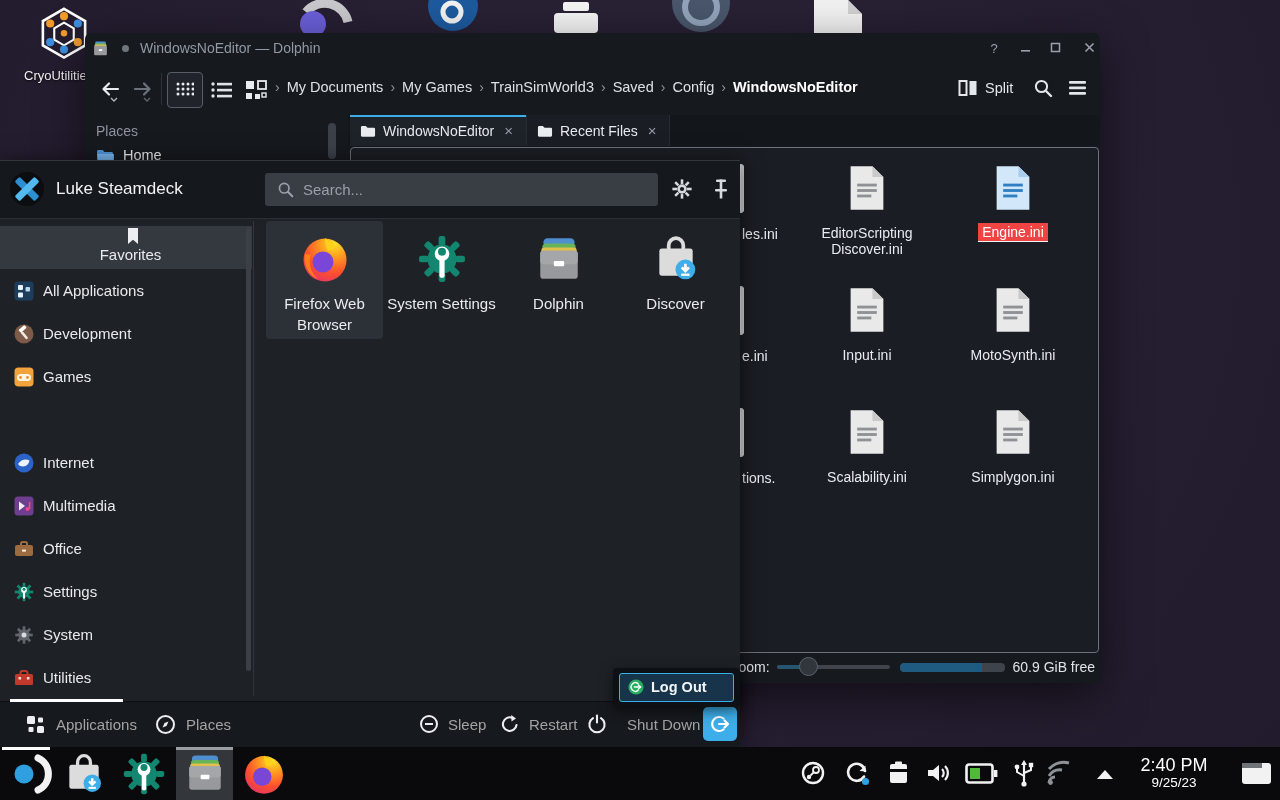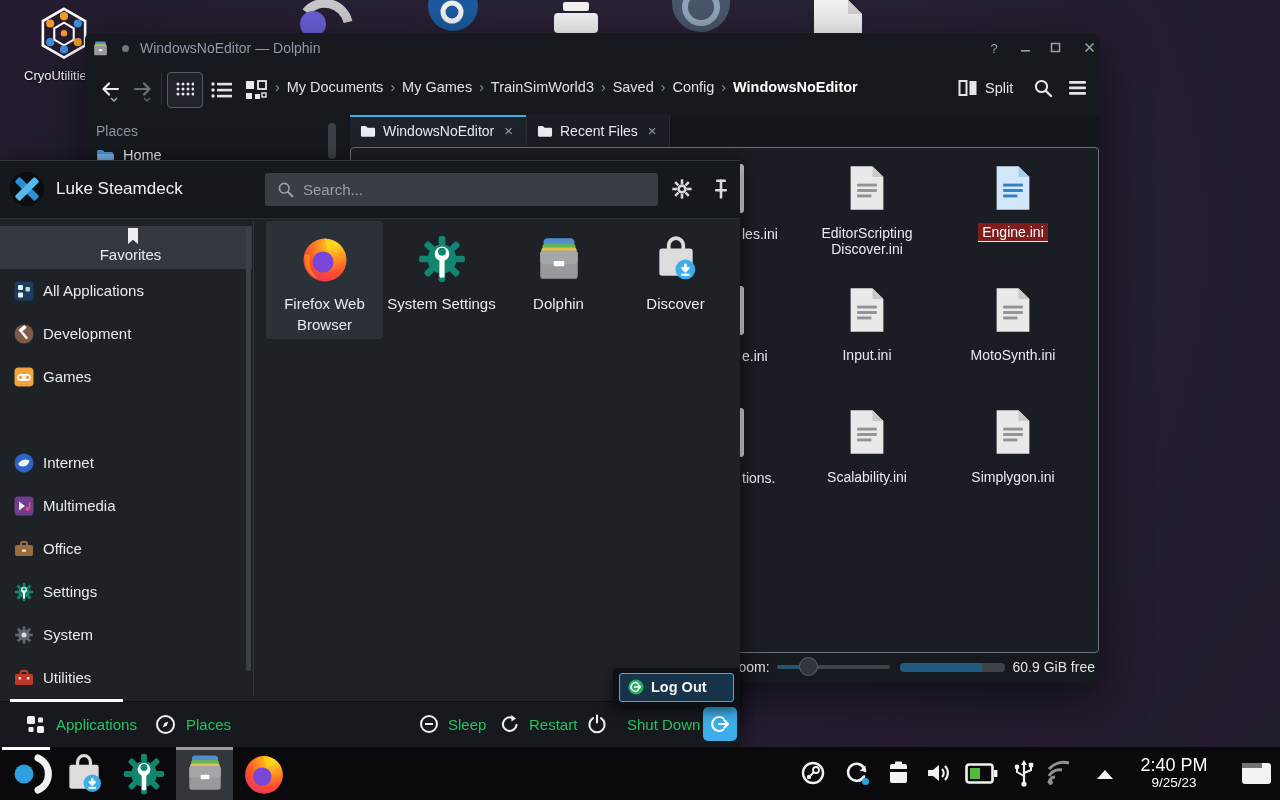--- a/index.html
+++ b/index.html
@@ -32,21 +32,21 @@
   .tab-close{color:#959ba4;font-size:15px;padding:0 9px 0 2px;}
   .tab-close::before{content:"×";}
 
   .placehdr{color:#8d939d;font-size:14px;}
   .place-label{color:#e6e9ed;font-size:14.5px;}
   .splitter{width:8px;height:36px;border-radius:4px;background:#3c4148;}
 
   .view{left:265px;top:114px;width:747px;height:504px;background:#1a1d23;border:1px solid #6b707a;border-radius:4px;}
 
   .fname{color:#e8ebef;font-size:14px;text-align:center;white-space:nowrap;}
-  .fname-sel{background:#7f1d1d;color:#fff;padding:1px 4px;border-bottom:1.5px solid #f2f4f6;}
+  .fname-sel{background:#ef4444;color:#fff;padding:1px 4px;border-bottom:1.5px solid #f2f4f6;}
   .sliver{width:11px;background:#e9e9e9;border-radius:0 4px 4px 0;box-shadow:inset -3px 0 0 #d2d2d2;}
   .frag{color:#e8ebef;font-size:14px;white-space:nowrap;}
 
   .statusbar-text{color:#dfe3e8;font-size:14px;}
   .slider-track{height:4px;border-radius:2px;background:#3f444c;}
   .slider-fill{height:4px;border-radius:2px;background:#27546f;}
   .slider-handle{width:17px;height:17px;border-radius:50%;background:#31363d;border:1px solid #5d636c;}
   .cap-track{height:9px;border-radius:4px;background:#3f444c;overflow:hidden;}
   .cap-fill{height:100%;background:#1f5a80;border-radius:4px 0 0 4px;}
 
@@ -61,21 +61,21 @@
   .side-item.sel{background:#343940;flex-direction:column;}
   .side-icon{width:20px;height:20px;margin:0 0 0 14px;flex:0 0 20px;}
   .side-label{color:#e8eaed;font-size:15px;margin-left:9px;white-space:nowrap;}
   .l-sep{left:253px;top:60px;width:1px;height:475px;background:#30353b;}
   .l-scroll{left:246px;top:66px;width:5px;height:444px;border-radius:3px;background:#3b4046;}
   .tile{top:60px;width:117px;height:118px;border-radius:4px;display:flex;flex-direction:column;align-items:center;}
   .tile.hl{background:#2c3137;}
   .tile-label{color:#e9ebee;font-size:15px;text-align:center;line-height:21px;margin-top:9px;}
   .l-footer{left:0;top:540px;width:740px;height:47px;background:#16191e;border-top:1px solid #0c0e11;}
   .f-ind{left:10px;top:538px;width:113px;height:2.5px;background:#fdfdfd;z-index:2;}
-  .f-label{color:#22c55e;font-size:15px;white-space:nowrap;}
+  .f-label{color:#a3a3a3;font-size:15px;white-space:nowrap;}
   .leave-btn{left:703px;top:546px;width:34px;height:34px;border-radius:5px;background:#3daee9;display:flex;align-items:center;justify-content:center;}
 
   .logout-pop{left:613px;top:668px;width:127px;height:38px;background:#0d1115;border-radius:4px;z-index:40;
               box-shadow:0 4px 14px rgba(0,0,0,.6);display:flex;align-items:center;justify-content:center;font-weight:bold;}
   .logout-inner{width:113px;height:27px;background:#17344b;border:1px solid #3daee9;border-radius:3px;
                 display:flex;align-items:center;}
   .logout-label{color:#f2f4f6;font-size:14.5px;margin-left:7px;white-space:nowrap;}
 
   
   .taskbar{left:0;top:747px;width:1280px;height:53px;background:#0a0a0c;z-index:50;}

